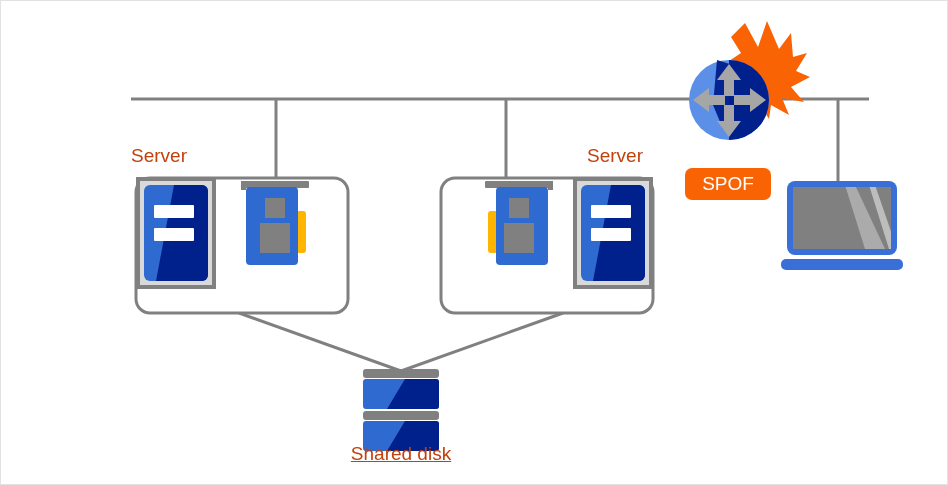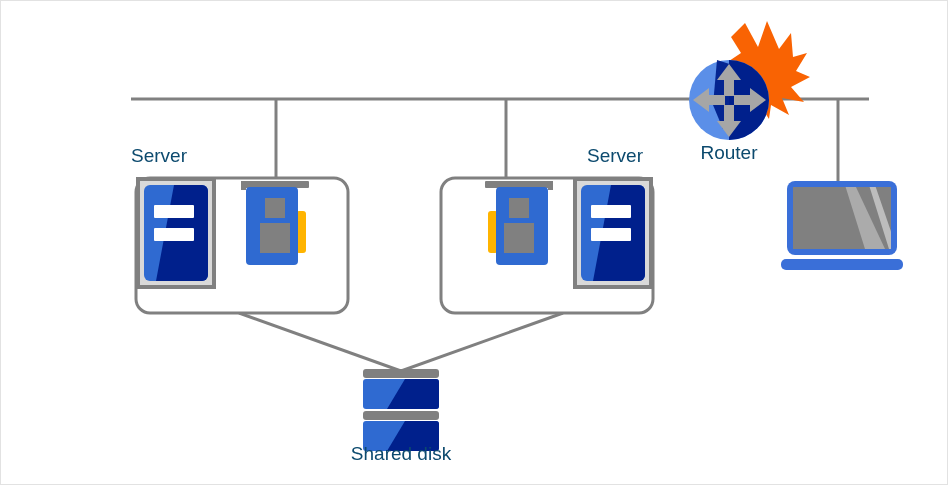--- a/index.html
+++ b/index.html
@@ -22,35 +22,35 @@
   }
   #diagram-svg {
     position: absolute;
     left: 0;
     top: 0;
     width: 948px;
     height: 485px;
   }
   .label {
     position: absolute;
-    color: #0c4a6e;
+    color: #c2410c;
     font-size: 19px;
     line-height: 19px;
     white-space: nowrap;
     font-family: "Liberation Sans", sans-serif;
   }
   .label-center {
     text-align: center;
   }
   #label-server-left  { left: 130px; top: 145px; }
   #label-server-right { left: 586px; top: 145px; }
   #label-nic-left     { left: 228px; top: 267px; width: 100px; }
   #label-router       { left: 668px; top: 142px; width: 120px; }
   #label-pc           { left: 777px; top: 267px; width: 120px; }
-  #label-shared-disk  { left: 320px; top: 443px; width: 160px; }
+  #label-shared-disk  { left: 320px; top: 443px; width: 160px; text-decoration: underline; }
 
   #badge-spof {
     position: absolute;
     left: 684px;
     top: 167px;
     width: 86px;
     height: 32px;
     border-radius: 7px;
     background: #f96303;
     color: #ffffff;
@@ -197,19 +197,19 @@
         <polygon points="42,0 76,0 76,30 24,30" fill="#00208c"></polygon>
       </g>
     </g>
   </svg>
 
   <div class="label" id="label-server-left">Server</div>
 
   <div class="label" id="label-server-right">Server</div>
 
 
-  <div class="label label-center" id="label-router">Router</div>
-
+
+  <div id="badge-spof">SPOF</div>
 
 
   <div class="label label-center" id="label-shared-disk">Shared disk</div>
 
 </div>
 
 </body></html>

